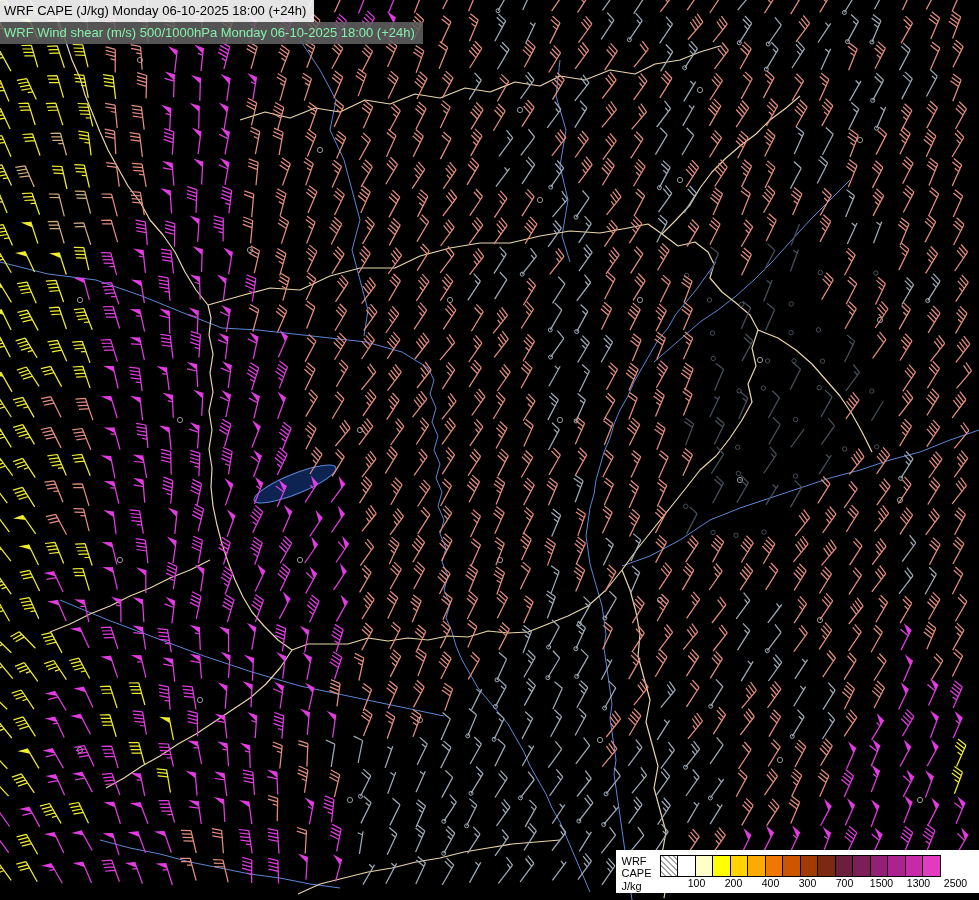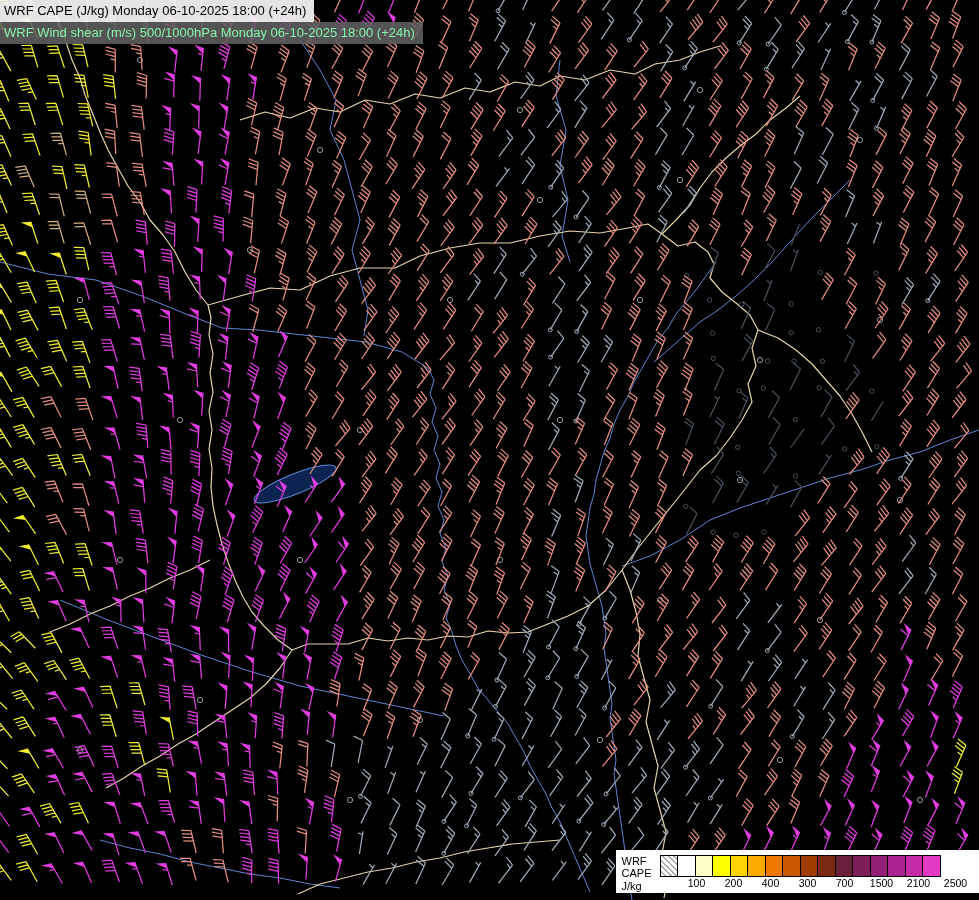--- a/index.html
+++ b/index.html
@@ -1467,19 +1467,19 @@
           <div class="cell" style="background: rgb(198, 42, 168);"></div>
           <div class="cell" style="background: rgb(226, 58, 192);"></div>
         </div>
       <div class="ticks" id="legend-ticks">
           <span class="tick">100</span>
           <span class="tick">200</span>
           <span class="tick">400</span>
           <span class="tick">300</span>
           <span class="tick">700</span>
           <span class="tick">1500</span>
-          <span class="tick">2100</span>
+          <span class="tick">1300</span>
           <span class="tick">2500</span>
         </div>
     </div>
   </div>
 
 </div>
 
 </body></html>

